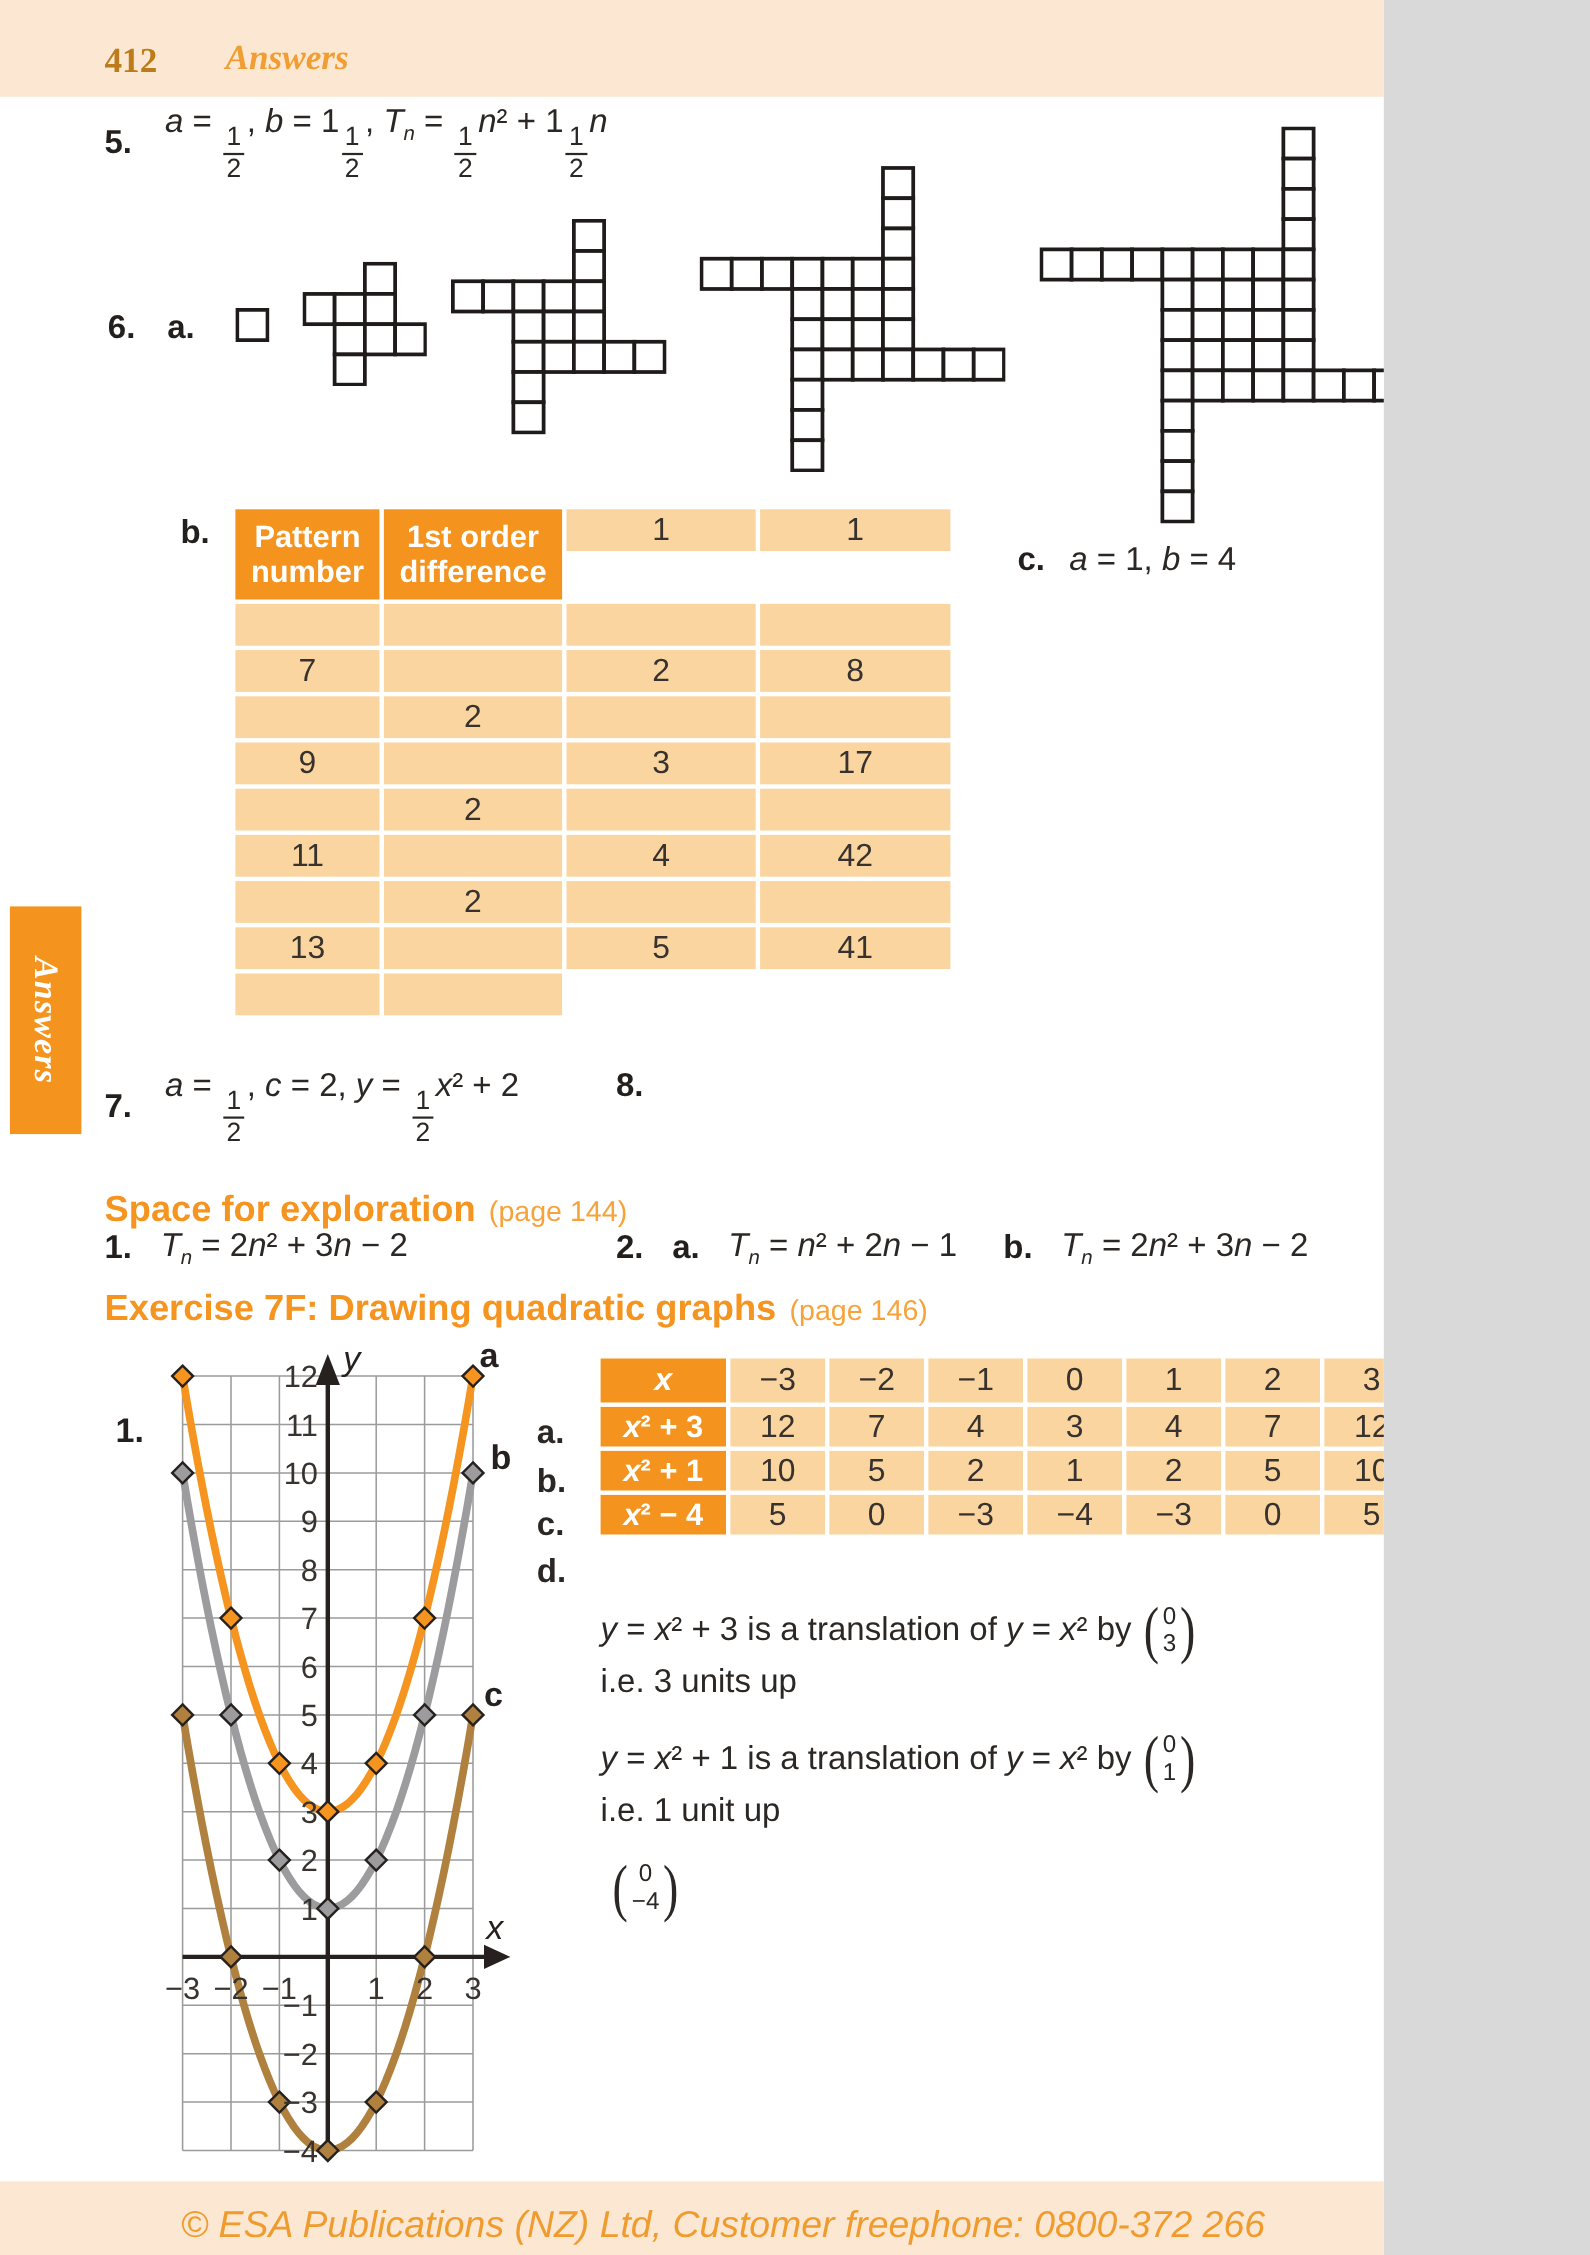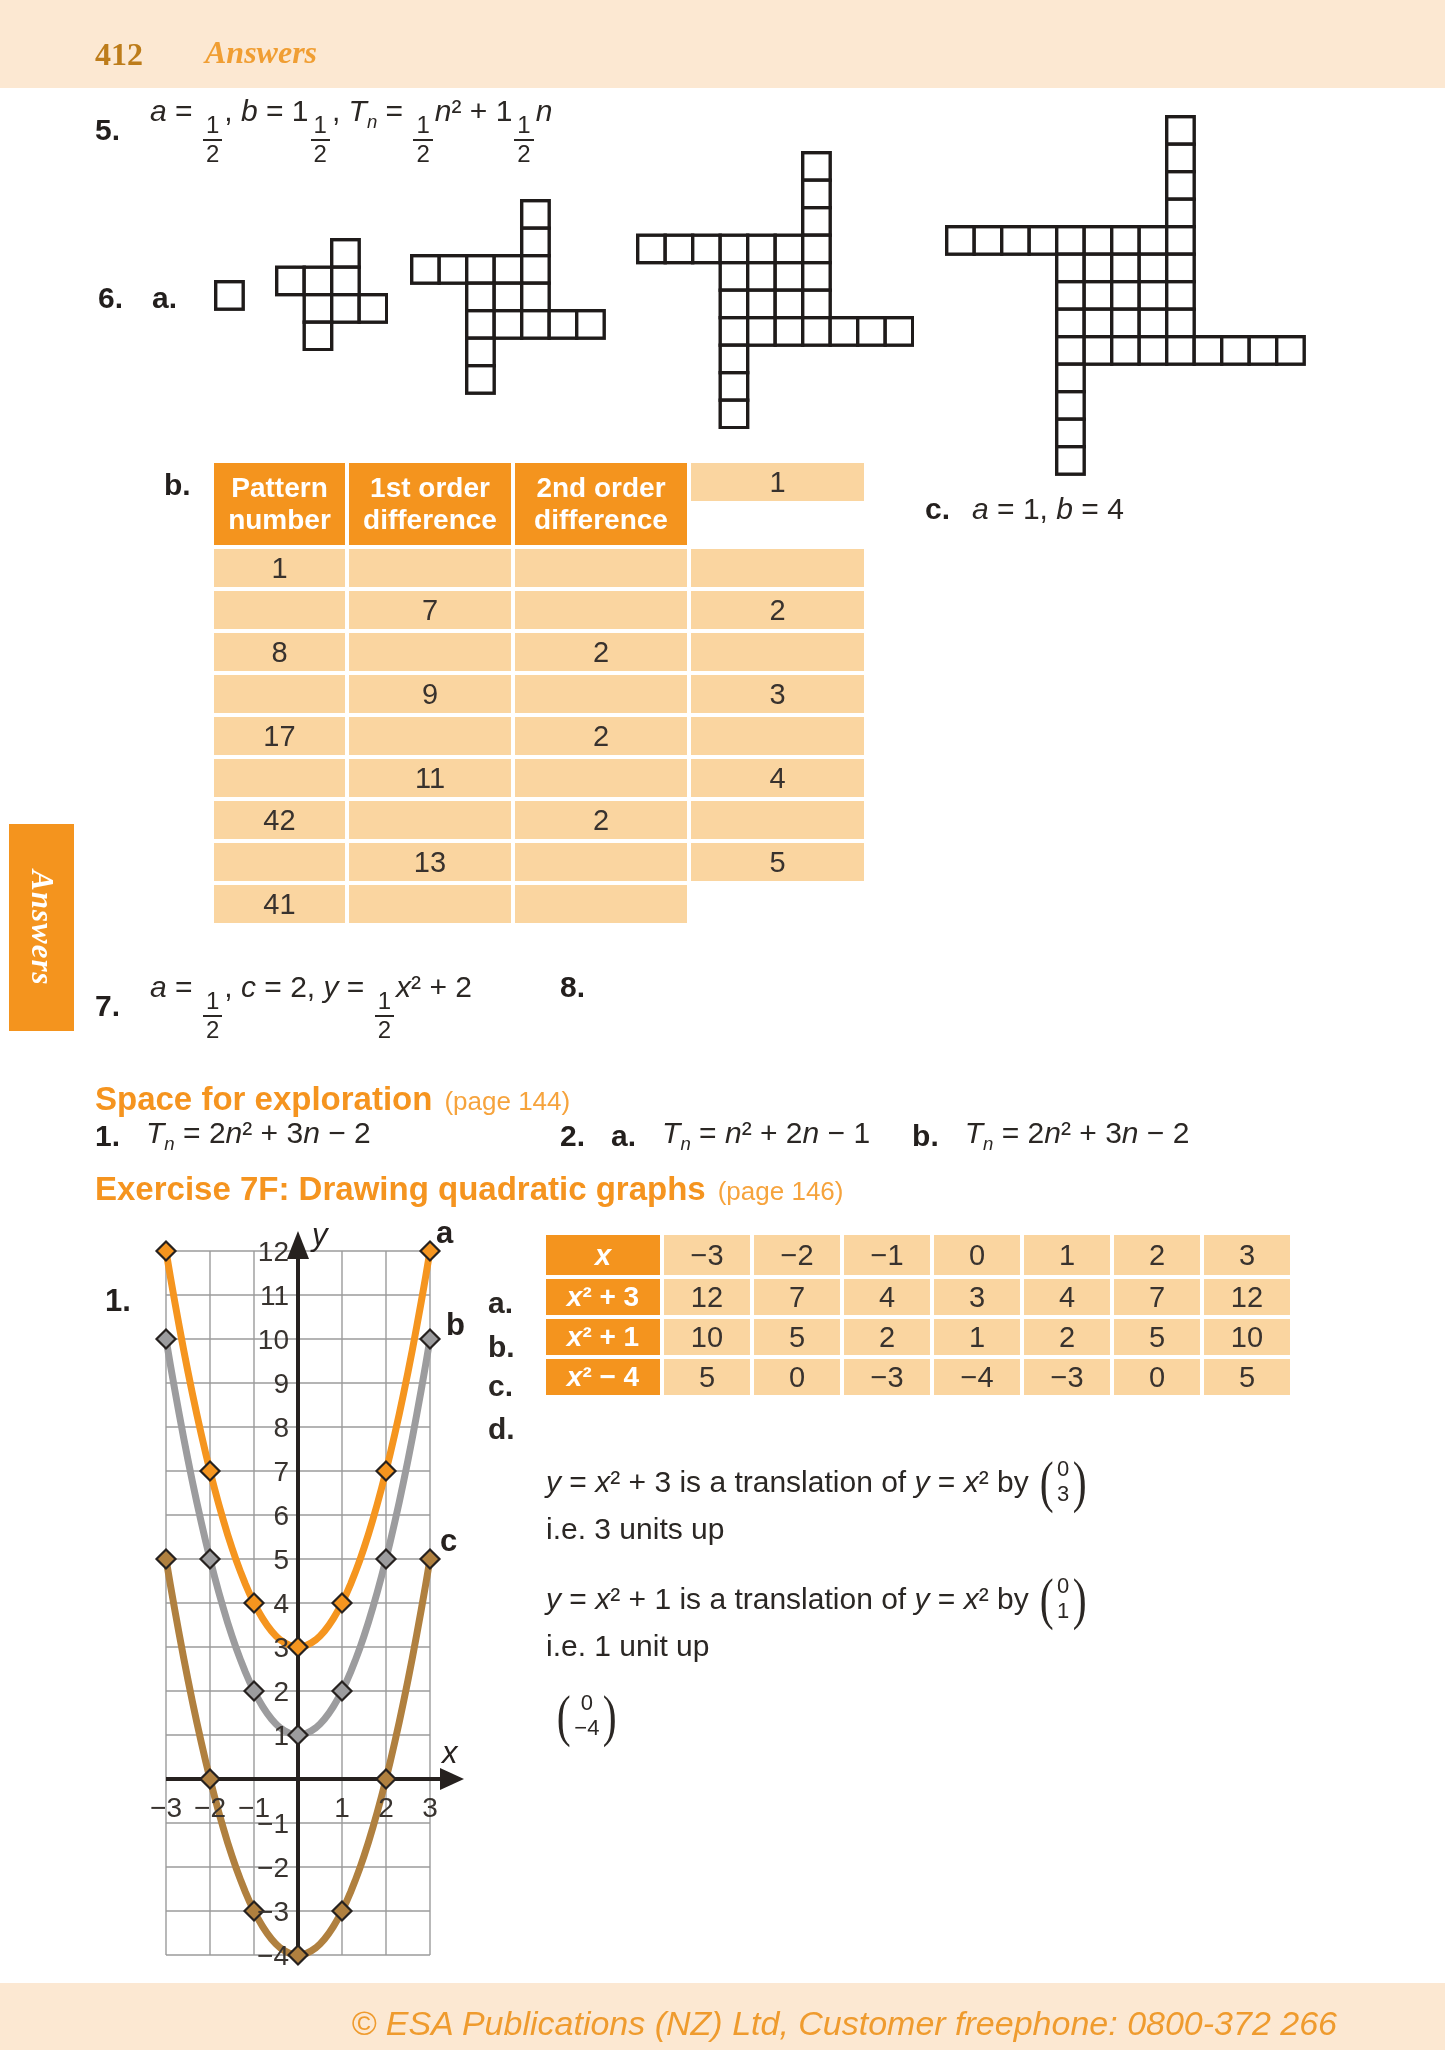--- a/index.html
+++ b/index.html
@@ -1,16 +1,16 @@
 <!DOCTYPE html>
 <html><head>
 <meta charset="utf-8">
 <style>
   html,body{margin:0;padding:0;background:#d9d9d9;}
-  .page{position:relative;width:1445px;height:2050px;background:#ffffff;overflow:hidden;
+  .page{position:relative;width:1258px;height:2050px;background:#ffffff;overflow:hidden;
         font-family:"Liberation Sans",sans-serif;color:#2b2724;}
   .band{position:absolute;left:0;width:1445px;background:#fce8d2;}
   .band.top{top:0;height:88px;}
   .band.bottom{top:1983px;height:67px;}
   .pgnum{position:absolute;left:95px;top:36px;font-family:"Liberation Serif",serif;
          font-size:32px;font-weight:bold;color:#bd7c1a;}
   .pghead{position:absolute;left:205px;top:34px;font-family:"Liberation Serif",serif;
           font-size:32px;font-weight:bold;font-style:italic;color:#f09e33;}
   .footer-text{position:absolute;right:108px;top:2004px;font-size:34px;font-style:italic;color:#ef9b2e;}
   .side-tab{position:absolute;left:9px;top:824px;width:65px;height:207px;background:#f4941e;
@@ -196,21 +196,20 @@
         <rect x="111.7" y="249.2" width="27.5" height="27.5" fill="#ffffff" stroke="#1f1b1a" stroke-width="3.4"></rect>
         <rect x="111.7" y="276.7" width="27.5" height="27.5" fill="#ffffff" stroke="#1f1b1a" stroke-width="3.4"></rect>
         <rect x="111.7" y="304.2" width="27.5" height="27.5" fill="#ffffff" stroke="#1f1b1a" stroke-width="3.4"></rect>
         <rect x="111.7" y="331.7" width="27.5" height="27.5" fill="#ffffff" stroke="#1f1b1a" stroke-width="3.4"></rect>
       </svg></div>
 
   <span class="lbl" style="left:164px;top:468px;">b.</span>
   <div class="tbl6" id="tbl6">
       <div class="hc">Pattern number</div>
       <div class="hc">1st order difference</div>
-      <div class="hc">2nd order difference</div>
       <div class="bc">1</div>
       <div class="bc">1</div>
       <div class="bc"></div>
       <div class="bc"></div>
       <div class="bc"></div>
       <div class="bc"></div>
       <div class="bc">7</div>
       <div class="bc"></div>
       <div class="bc">2</div>
       <div class="bc">8</div>

